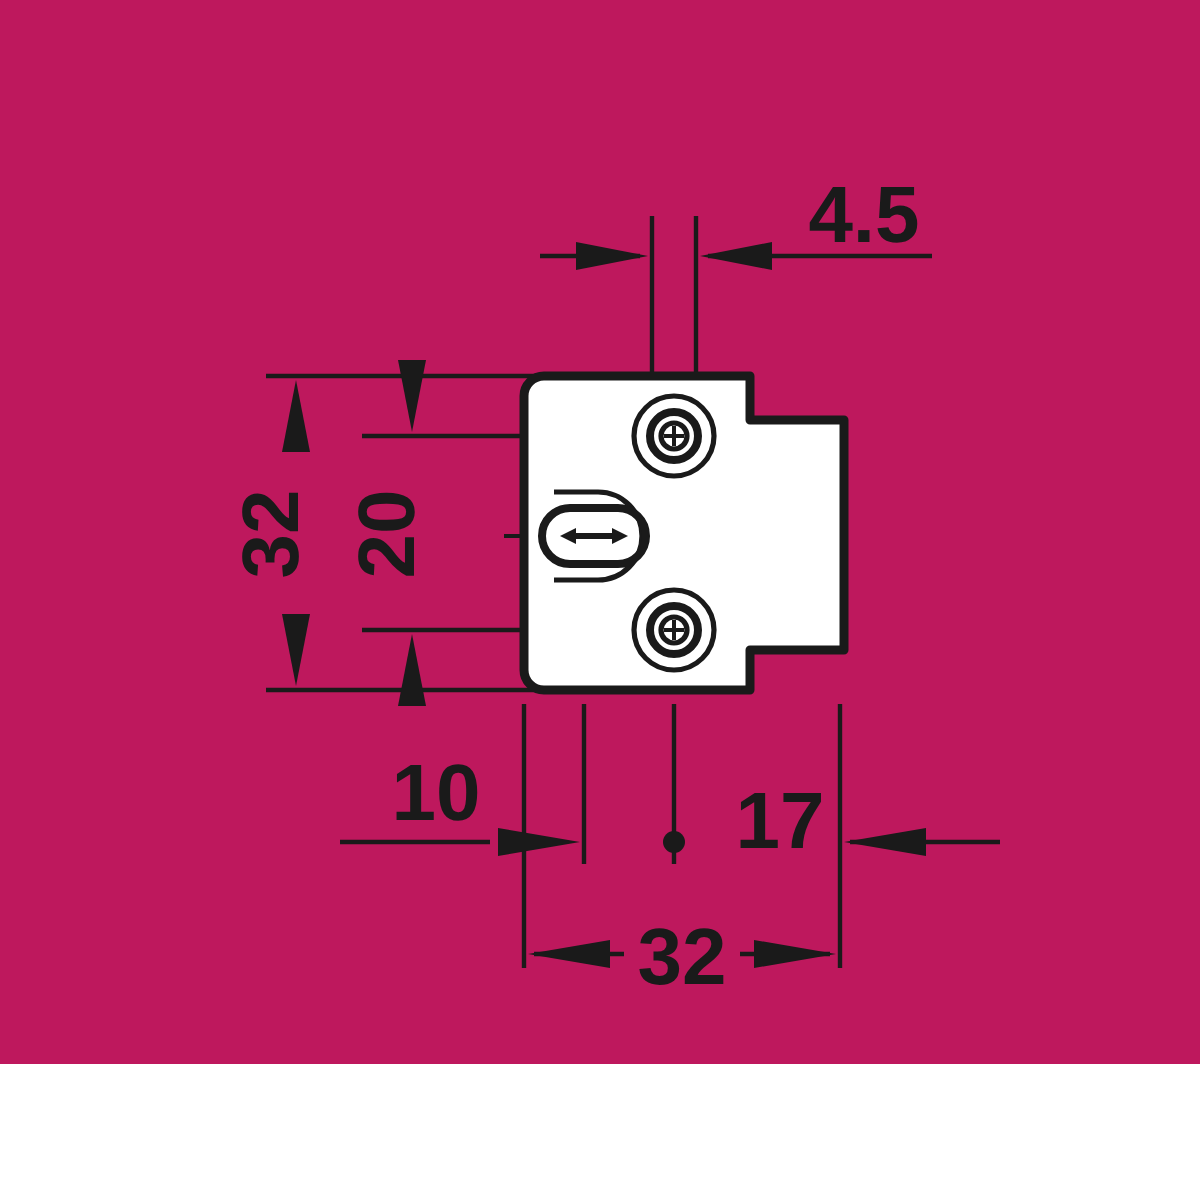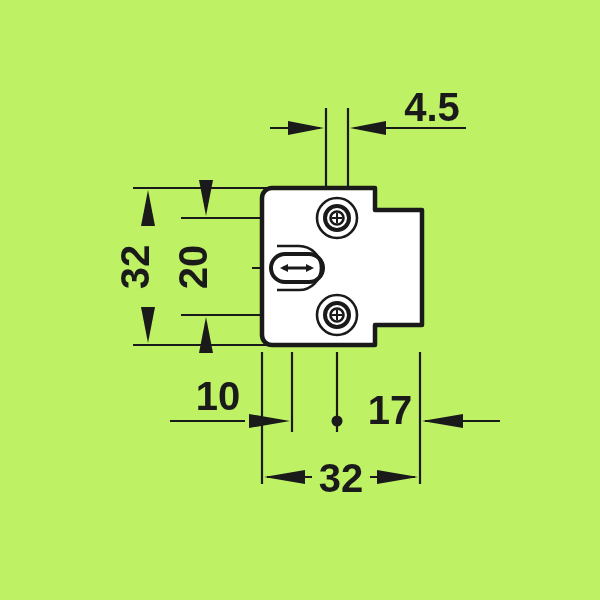--- a/index.html
+++ b/index.html
@@ -3,22 +3,22 @@
 <meta charset="utf-8">
 <style>
   html, body {
     margin: 0;
     padding: 0;
     background: #ffffff;
   }
   #drawing-root {
     position: relative;
     width: 600px;
-    height: 600px;
-    background: #bef264;
+    height: 532px;
+    background: #be185d;
     font-family: "Liberation Sans", sans-serif;
     overflow: hidden;
   }
   #drawing-svg {
     display: block;
     width: 600px;
     height: 600px;
   }
   .dim-text {
     font-family: "Liberation Sans", sans-serif;

